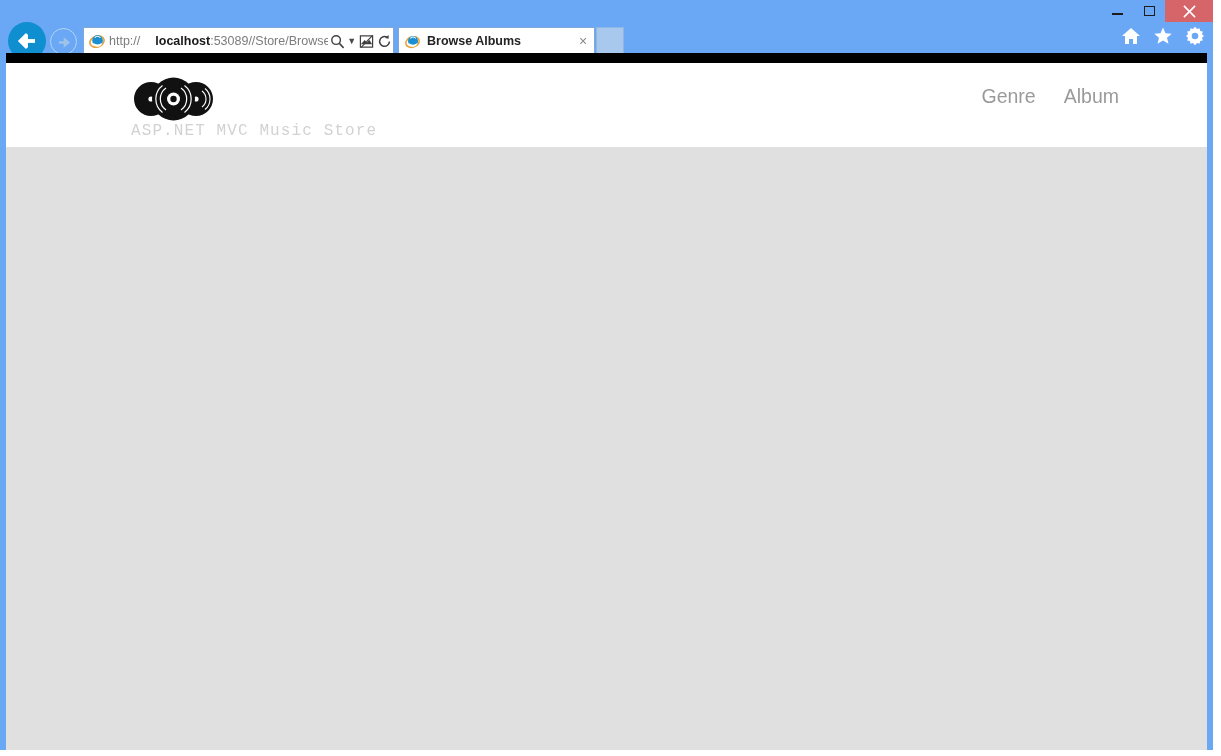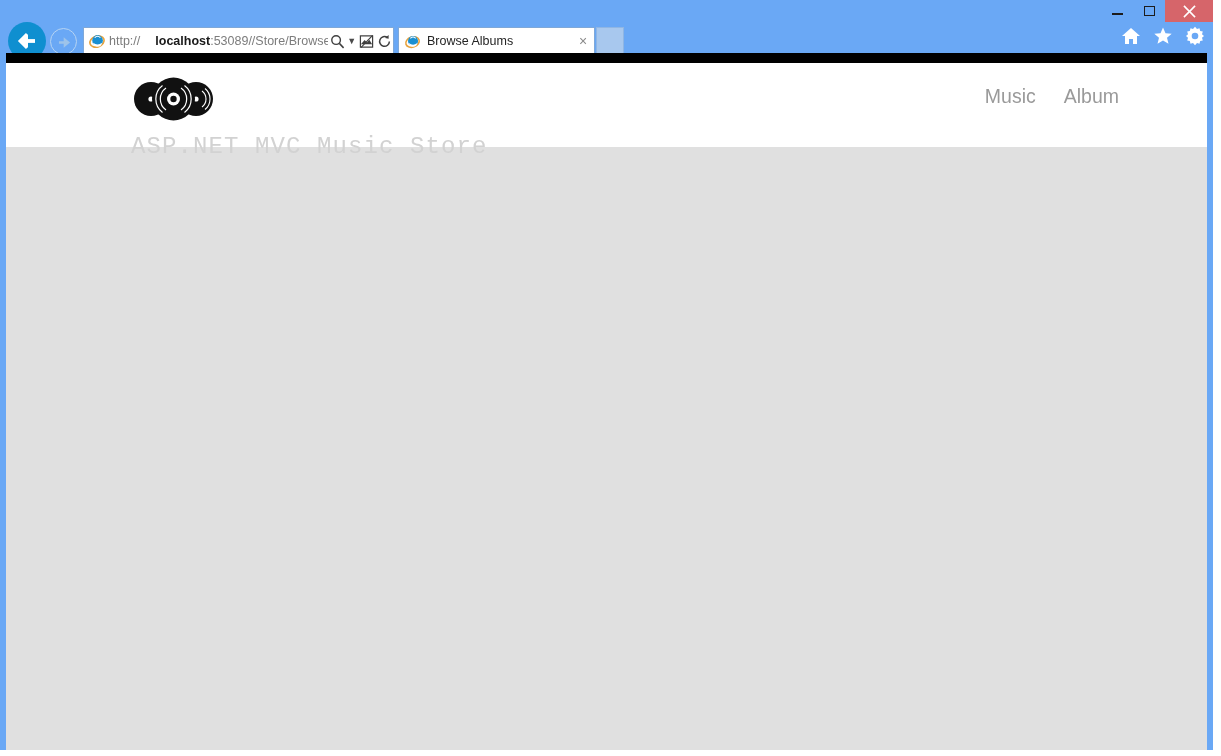--- a/index.html
+++ b/index.html
@@ -125,20 +125,21 @@
     cursor: pointer;
   }
   #tab-favicon { margin-left: 5px; width: 17px; height: 17px; flex:0 0 auto;}
   #tab-title {
     flex: 1 1 auto;
     margin-left: 6px;
     font-size: 12.5px;
     color: #242424;
     white-space: nowrap;
     overflow: hidden;
+    font-weight: bold;
   }
   #tab-close {
     flex: 0 0 auto;
     width: 22px;
     text-align: center;
     color: #8a8a8a;
     font-size: 14px;
     line-height: 14px;
     cursor: pointer;
   }
@@ -210,23 +211,23 @@
     width: 1201px; height: 84px;
     background: #ffffff;
   }
   #logo-block {
     position: absolute;
     left: 125px; top: 14px;
     cursor: pointer;
   }
   #logo-records { display: block; }
   #logo-text {
-    margin-top: 12px;
+    margin-top: 1px;
     font-family: "Liberation Mono", "DejaVu Sans Mono", monospace;
-    font-size: 24px;
+    font-size: 16px;
     letter-spacing: 1.1px;
     color: #d2d2d2;
     white-space: nowrap;
   }
   #site-nav {
     position: absolute;
     right: 88px; top: 22px;
     display: flex;
     gap: 28px;
   }
@@ -396,21 +397,21 @@
           <circle cx="42.5" cy="22" r="3.2" fill="#111111"></circle>
           <path d="M50 11 A13.5 13.5 0 0 1 50 33" fill="none" stroke="#ffffff" stroke-width="1.2"></path>
           <path d="M53.5 8.5 A17 17 0 0 1 53.5 35.5" fill="none" stroke="#ffffff" stroke-width="1.2"></path>
           <path d="M35 11 A13.5 13.5 0 0 0 35 33" fill="none" stroke="#ffffff" stroke-width="1.2"></path>
           <path d="M31.5 8.5 A17 17 0 0 0 31.5 35.5" fill="none" stroke="#ffffff" stroke-width="1.2"></path>
         </svg>
         <div id="logo-text">ASP.NET MVC Music Store</div>
       </div>
 
       <nav id="site-nav">
-        <a href="#">Music</a>
+        <a href="#">Genre</a>
         <a href="#">Album</a>
       </nav>
     </div>
 
 
   </div>
 </div>
 
 <div id="window-shadow-r"></div>
 <div id="window-shadow-b"></div>

